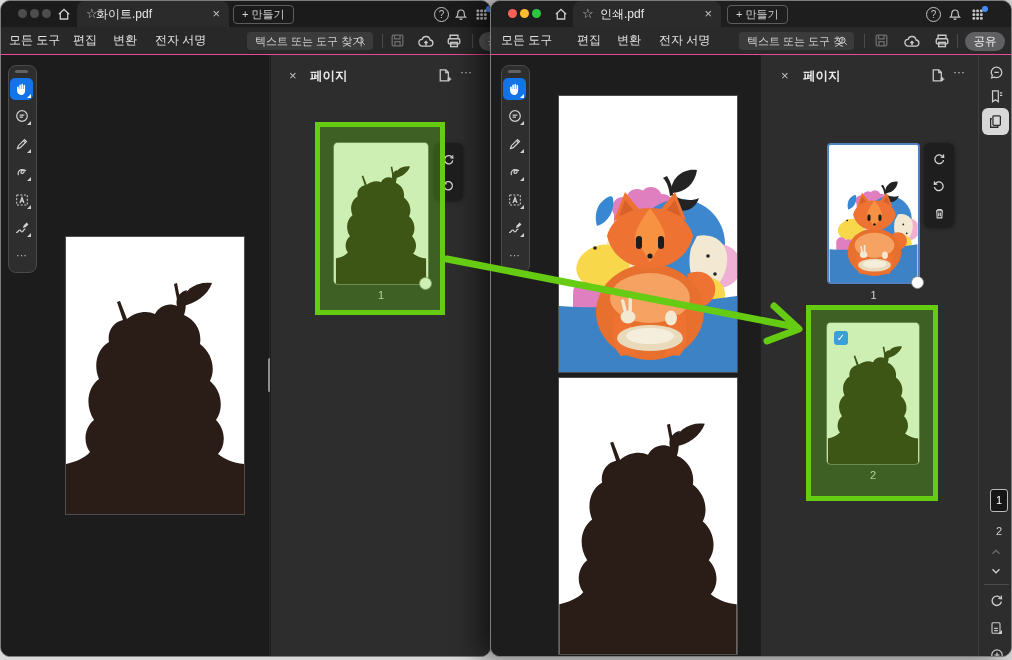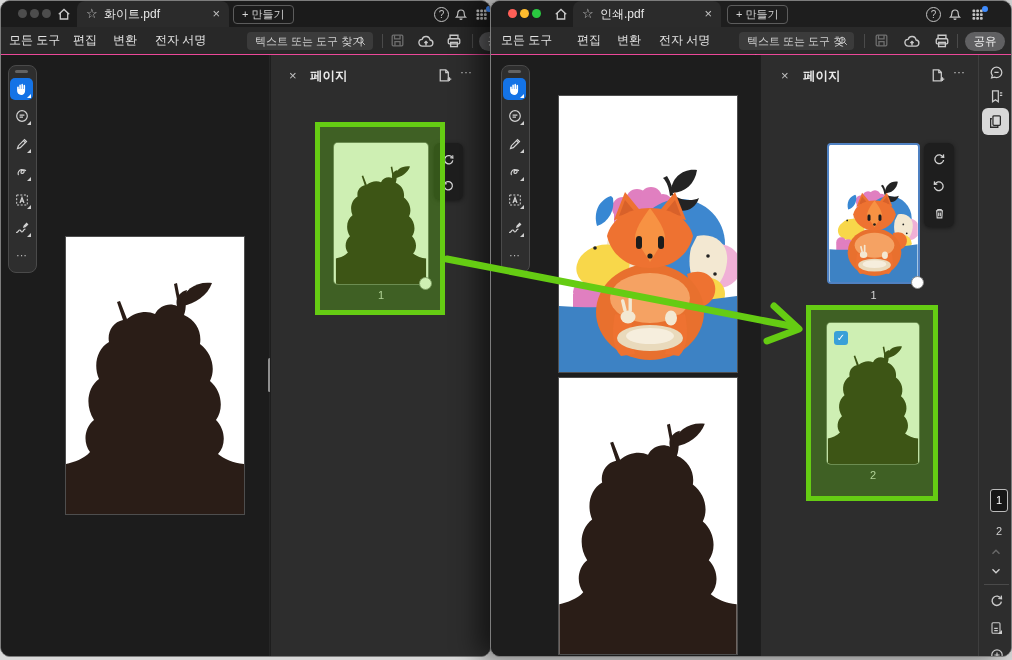--- a/index.html
+++ b/index.html
@@ -228,21 +228,21 @@
 <div class="win" id="win-left">
   <div class="tabbar">
     <span class="light" style="left:17px;background:#4d4d4d"></span>
     <span class="light" style="left:29px;background:#4d4d4d"></span>
     <span class="light" style="left:41px;background:#4d4d4d"></span>
     <svg class="ic abs" style="left:55px;top:5px;color:#c9c9c9" width="16" height="16">
         <use href="#i-home"></use>
       </svg>
     <div class="tab" style="left:76px;width:152px">
       <span class="abs glyph" style="left:9px;top:6px">☆</span>
-      <span class="tab-title" style="left:27px">화이트.pdf</span>
+      <span class="tab-title" style="left:19px">화이트.pdf</span>
       <span class="abs glyph" style="right:9px;top:6px">×</span>
     </div>
     <div class="createbtn" style="left:232px">
       <span>+</span>
       <span>만들기</span>
     </div>
     <div class="abs" style="left:433px;top:6px;width:15px;height:15px;border:1.2px solid #c2c2c2;border-radius:50%;
          text-align:center;font-size:10px;line-height:14px;color:#c2c2c2;box-sizing:border-box"><span>?</span></div>
     <svg class="ic abs" style="left:452px;top:6px;color:#c2c2c2" width="16" height="16">
         <use href="#i-bell"></use>

